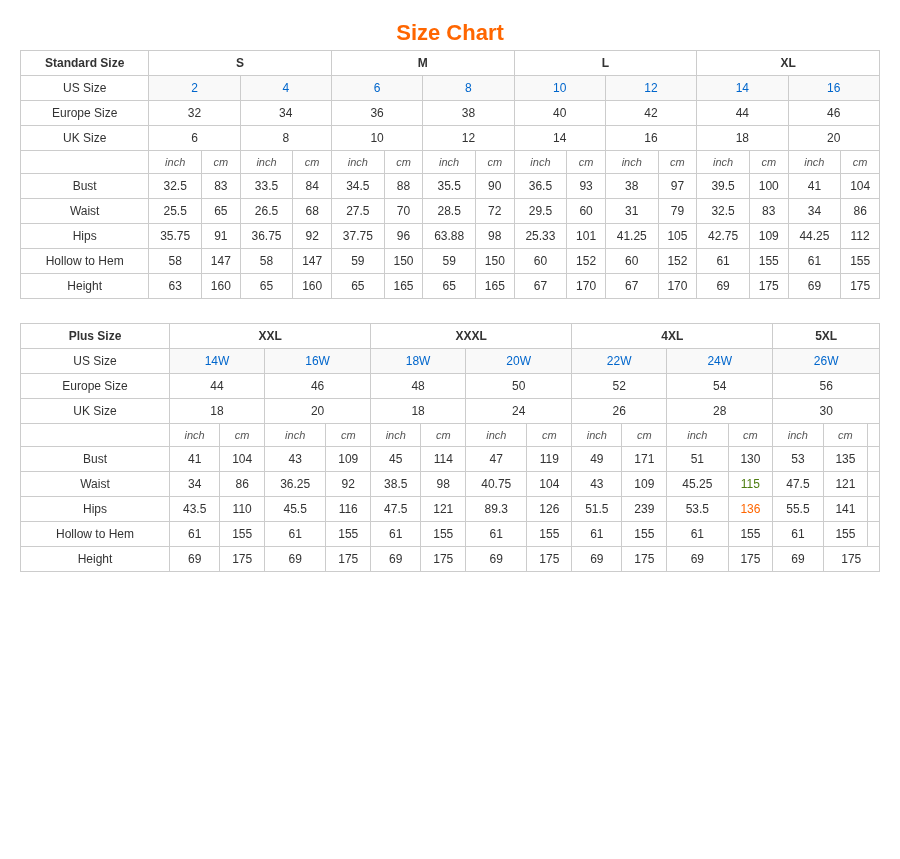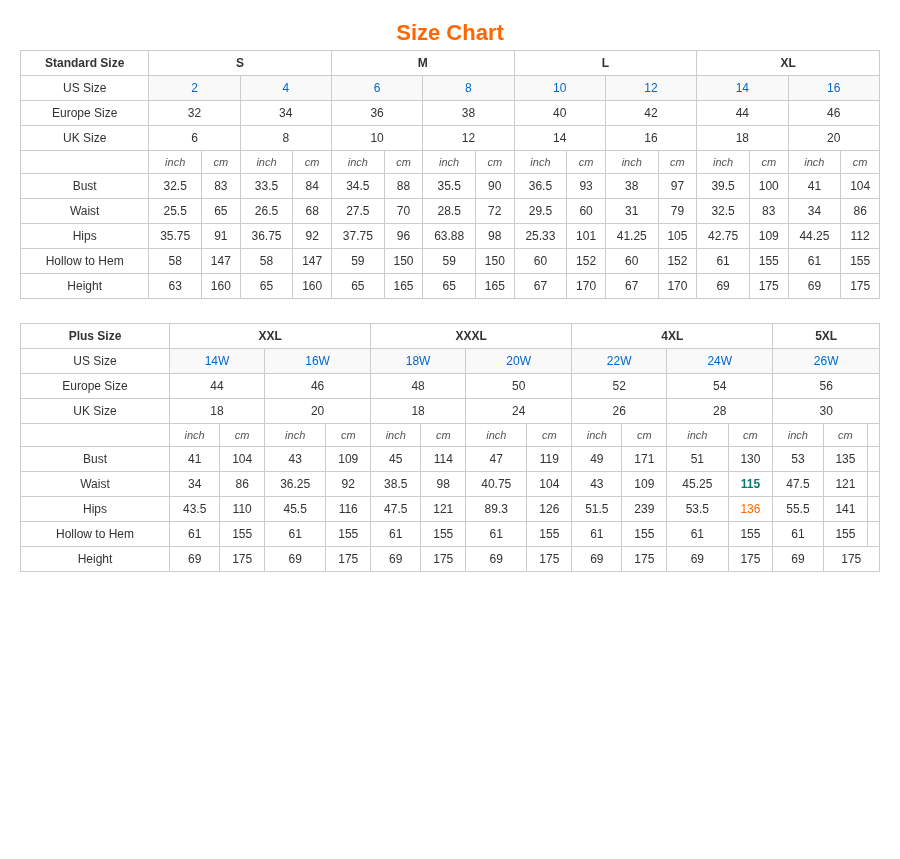--- a/index.html
+++ b/index.html
@@ -320,21 +320,21 @@
         <td>86</td>
         <td>36.25</td>
         <td>92</td>
         <td>38.5</td>
         <td>98</td>
         <td>40.75</td>
         <td>104</td>
         <td>43</td>
         <td>109</td>
         <td>45.25</td>
-        <td style="color:#0f766e;font-weight:bold;">115</td>
+        <td style="color:#4d7c0f;">115</td>
         <td>47.5</td>
         <td>121</td>
         <td></td>
       </tr>
 
       <tr>
         <td class="label-col">Hips</td>
         <td>43.5</td>
         <td>110</td>
         <td>45.5</td>

